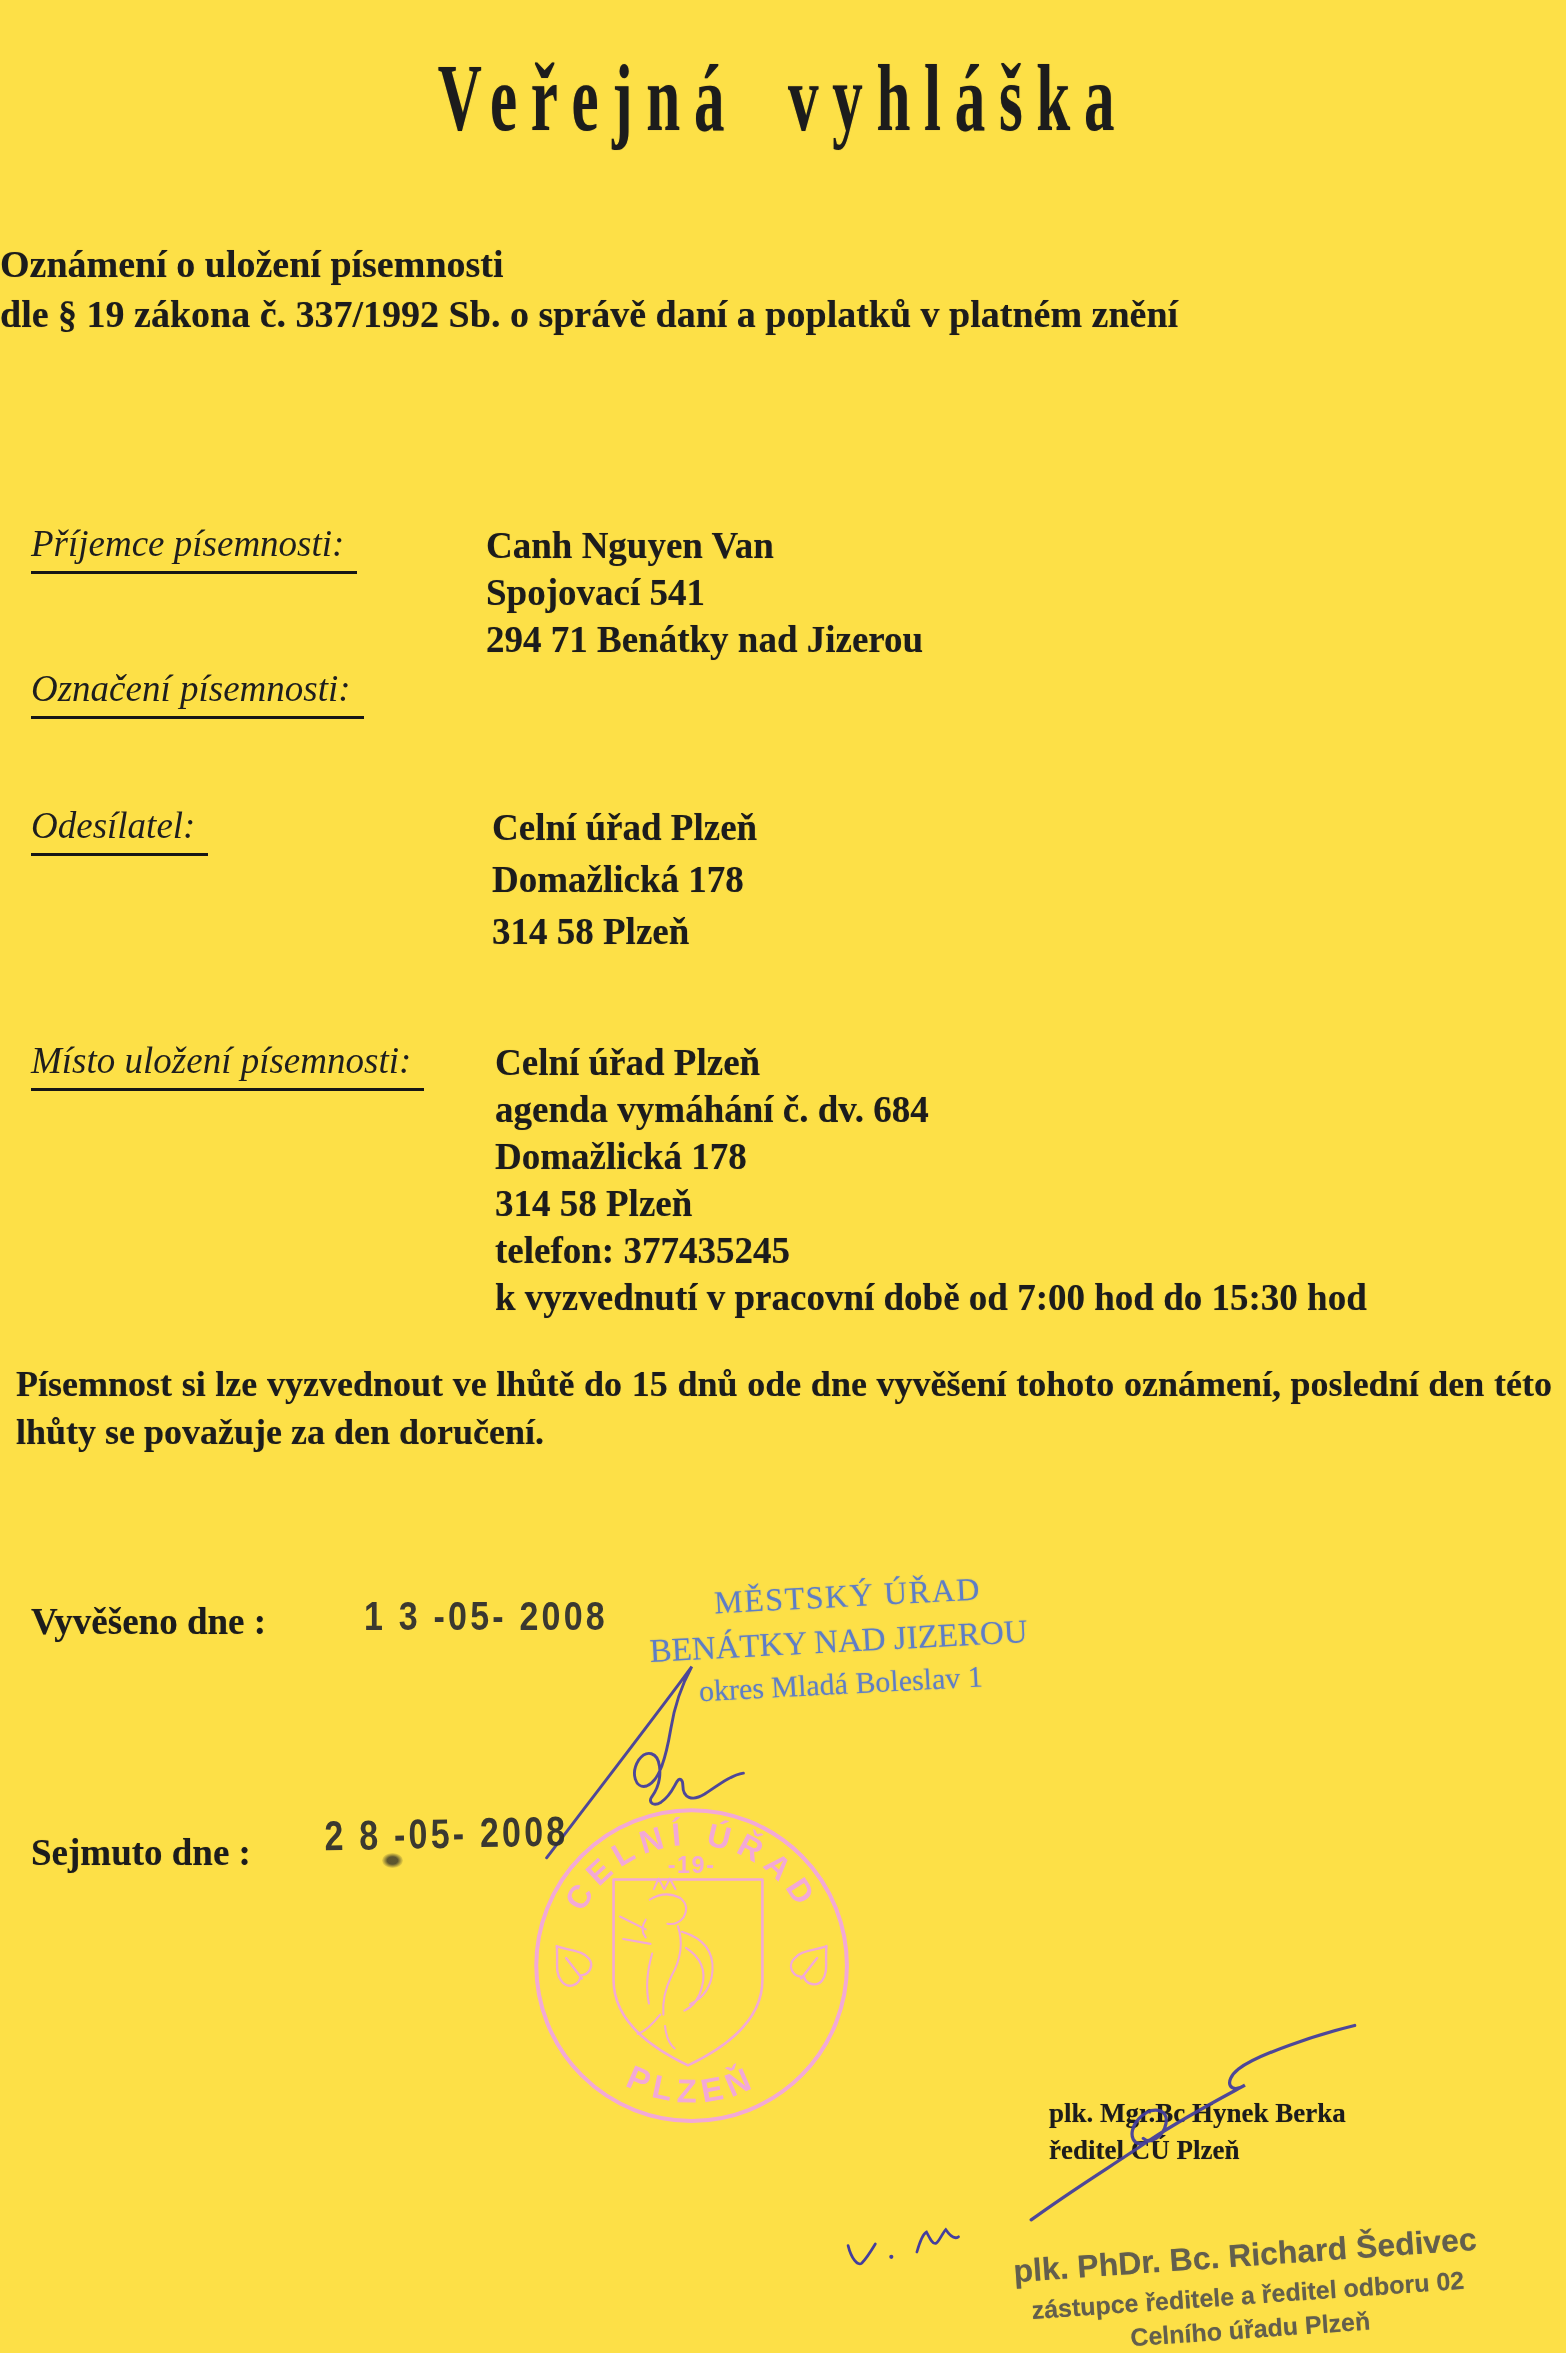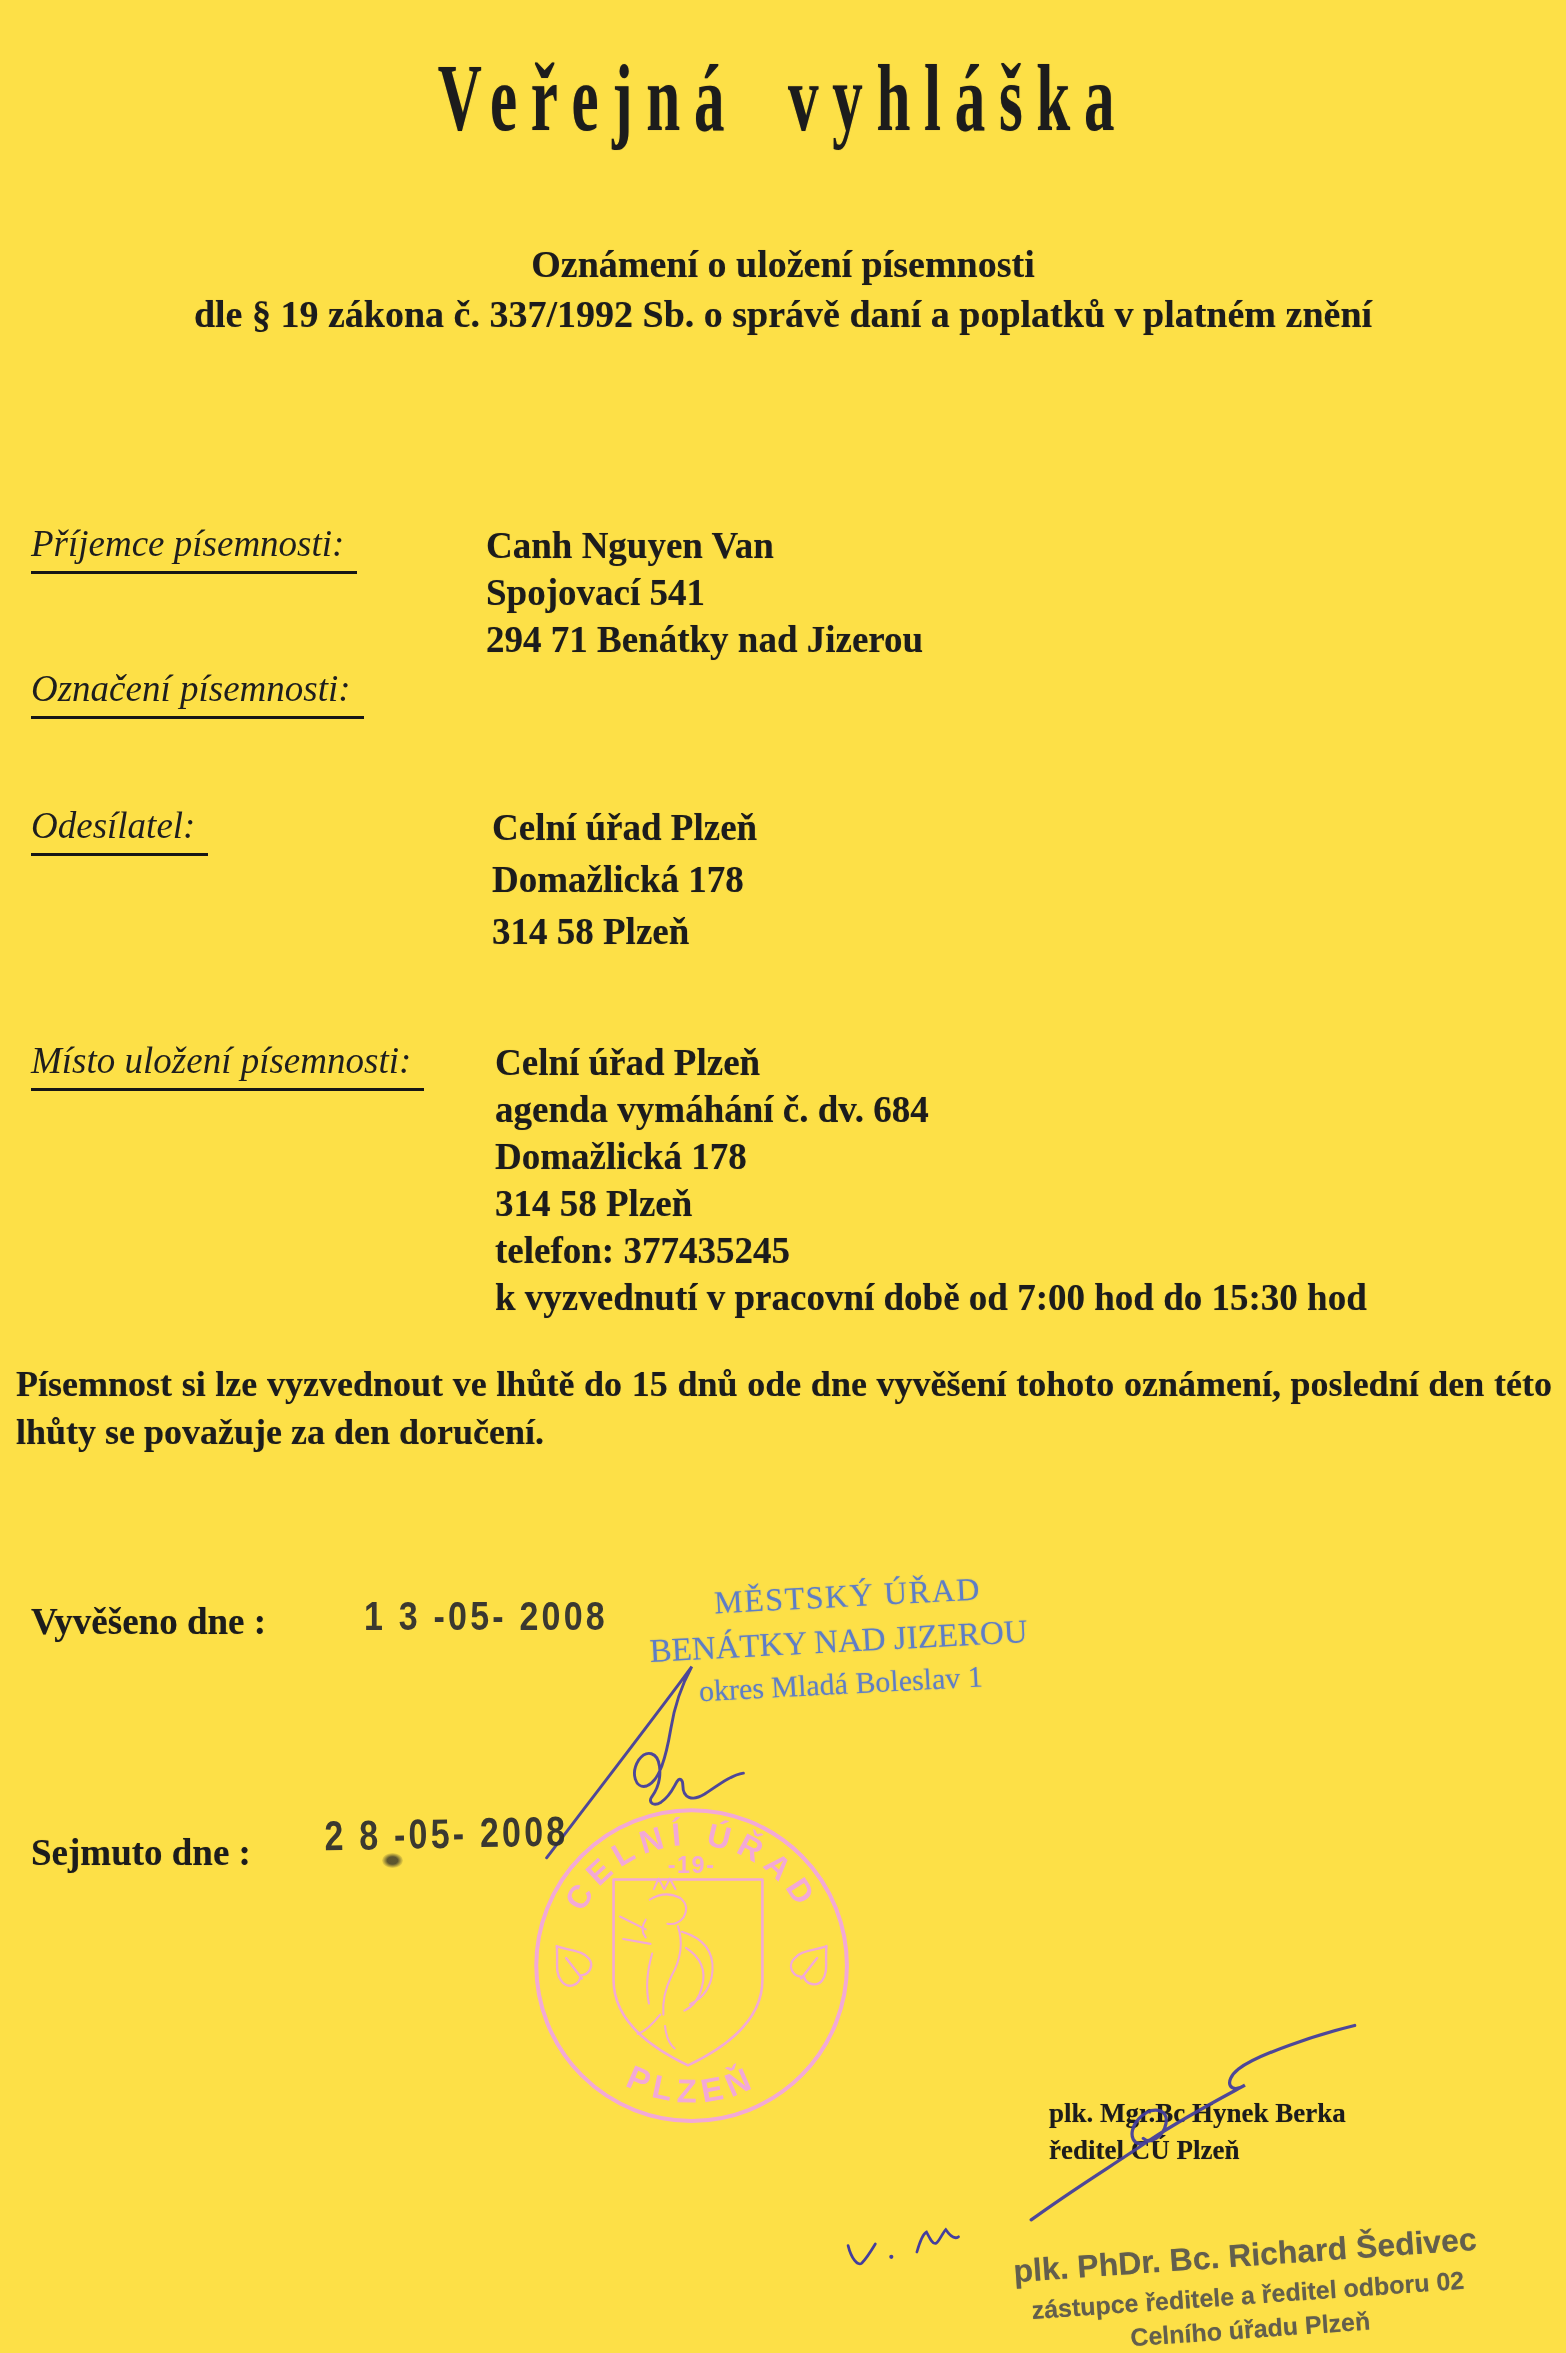--- a/index.html
+++ b/index.html
@@ -15,21 +15,21 @@
   .ser{font-family:"Liberation Serif",serif;}
   .ink{text-shadow:0 0 0.8px rgba(20,20,20,.4);}
 
   .doc-title{
     left:0;top:45px;width:100%;
     text-align:center;
     font-size:61px;font-weight:bold;
     letter-spacing:13.7px;word-spacing:21px;
     transform:scaleY(1.55);transform-origin:50% 0;
   }
-  .subtitle{left:0;width:100%;text-align:center;font-size:38px;font-weight:bold;}
+  .subtitle{left:0;width:100%;font-size:38px;font-weight:bold;}
 
   .field-label{
     font-style:italic;font-size:37px;color:#1e1e1e;
     border-bottom:3.2px solid #161616;
     padding:0 13px 5.6px 0;
     text-align:center;
   }
   .val{font-size:37px;font-weight:bold;white-space:nowrap;}
   .val-block div{height:47px;}
   .val-block-w div{height:52px;}

